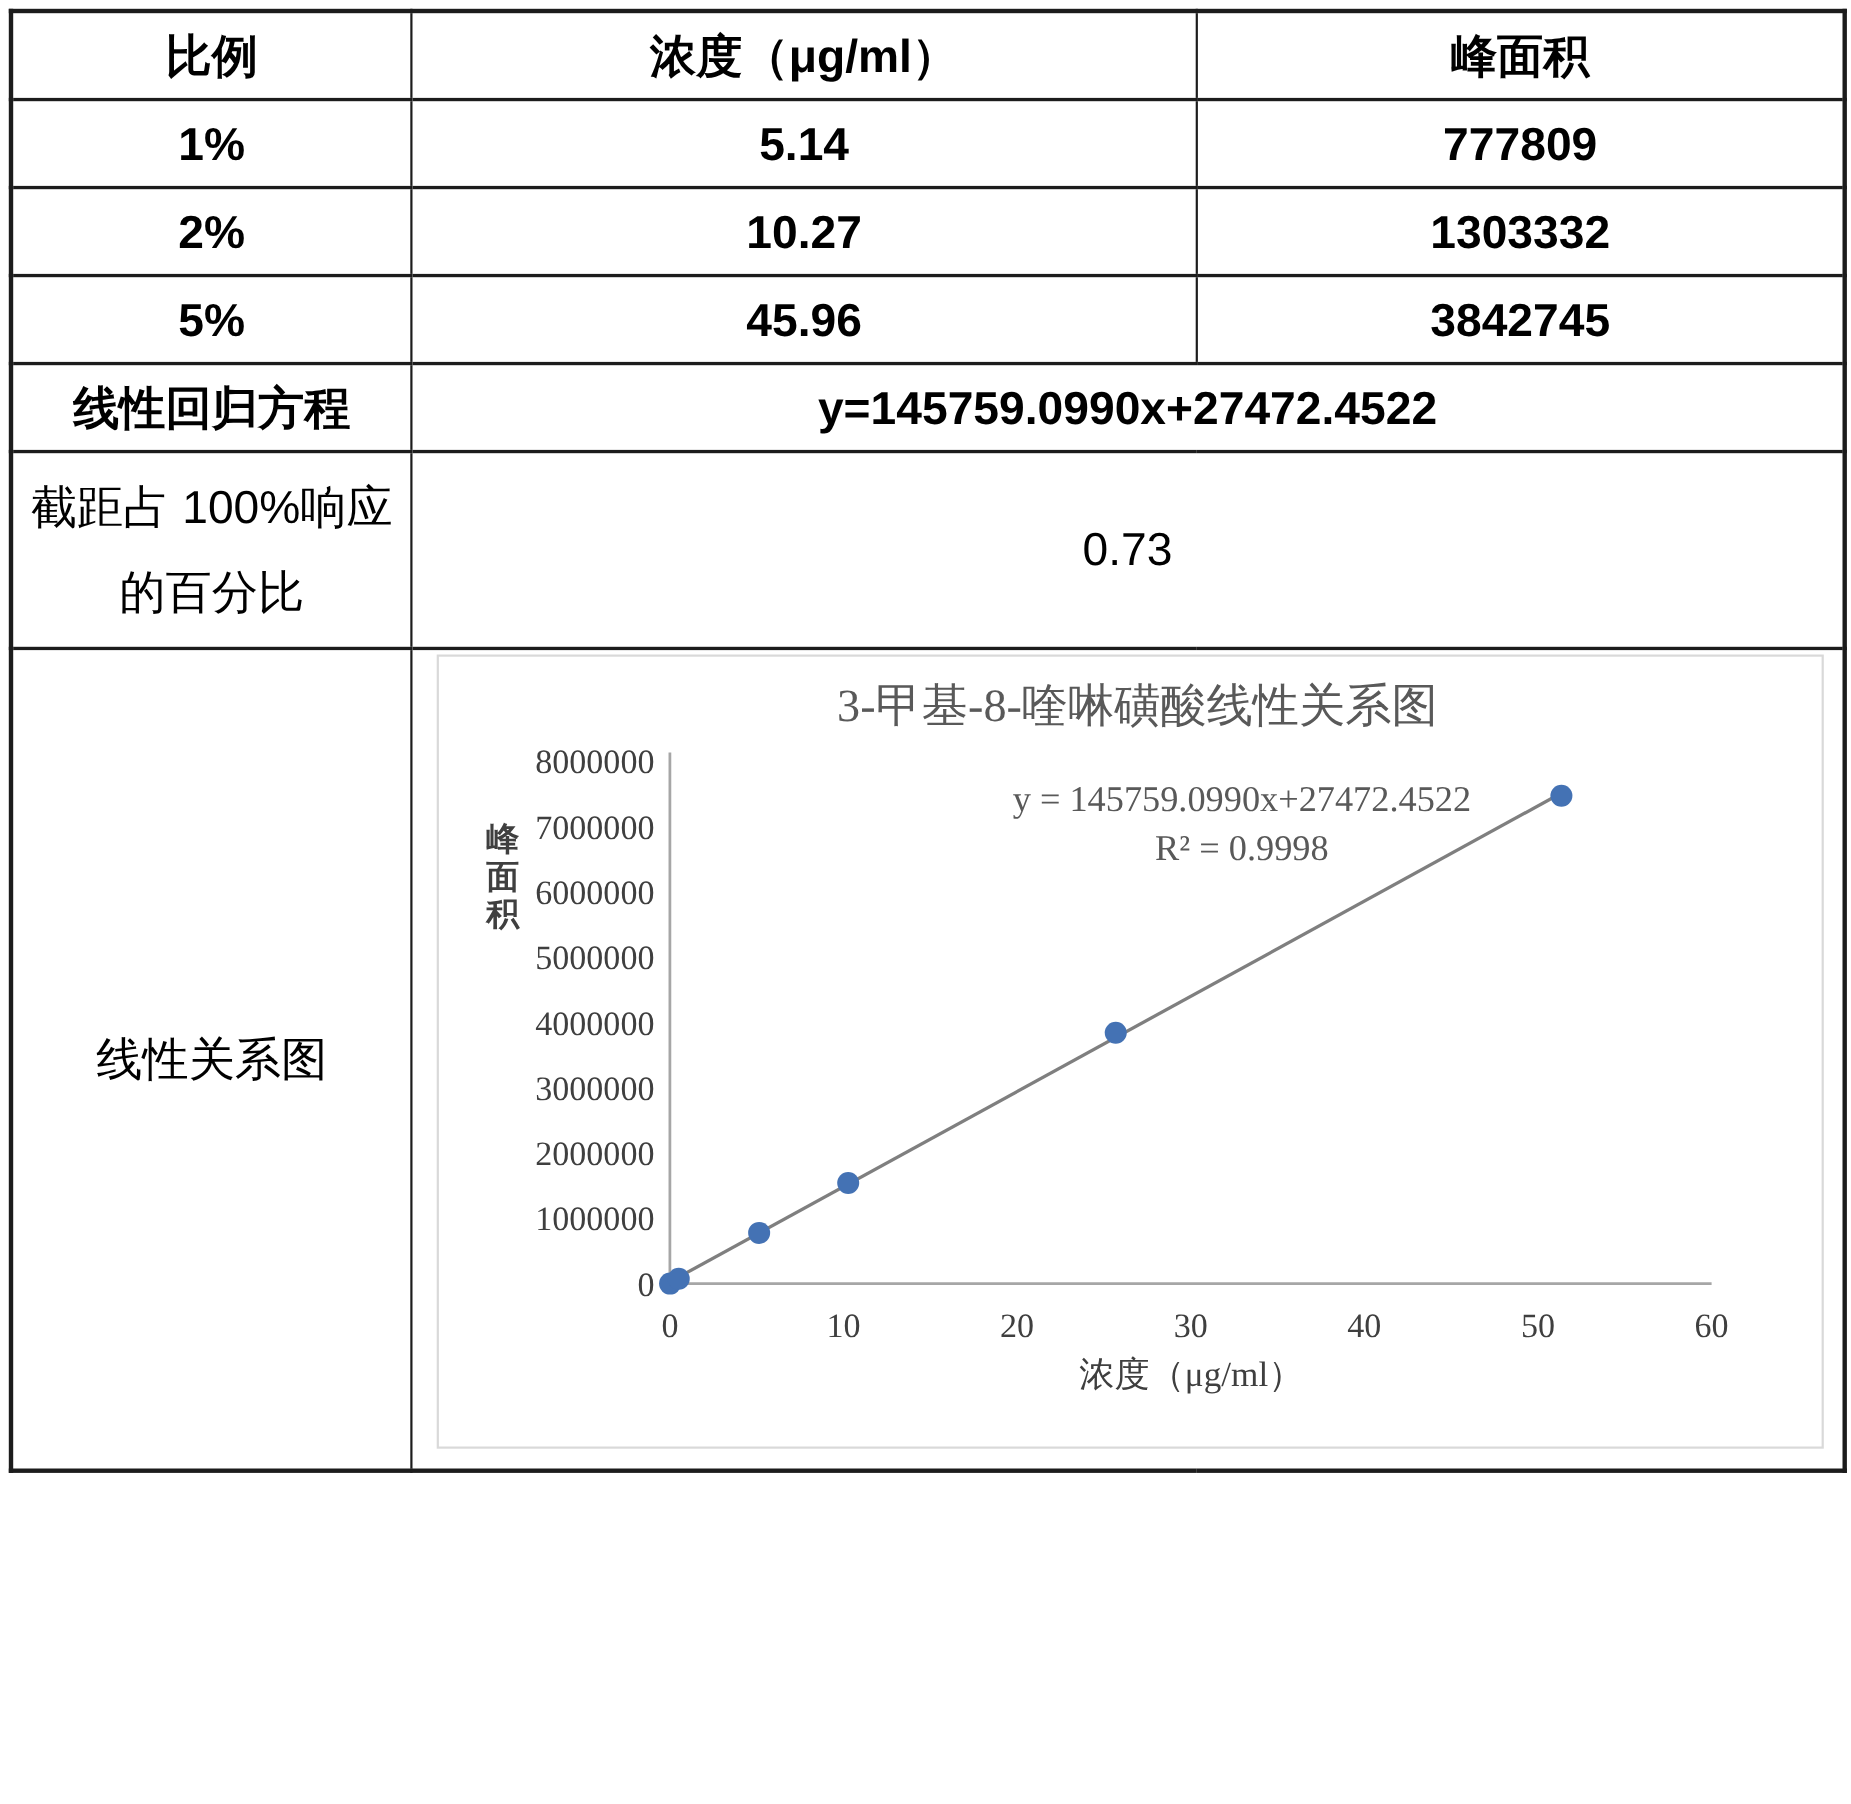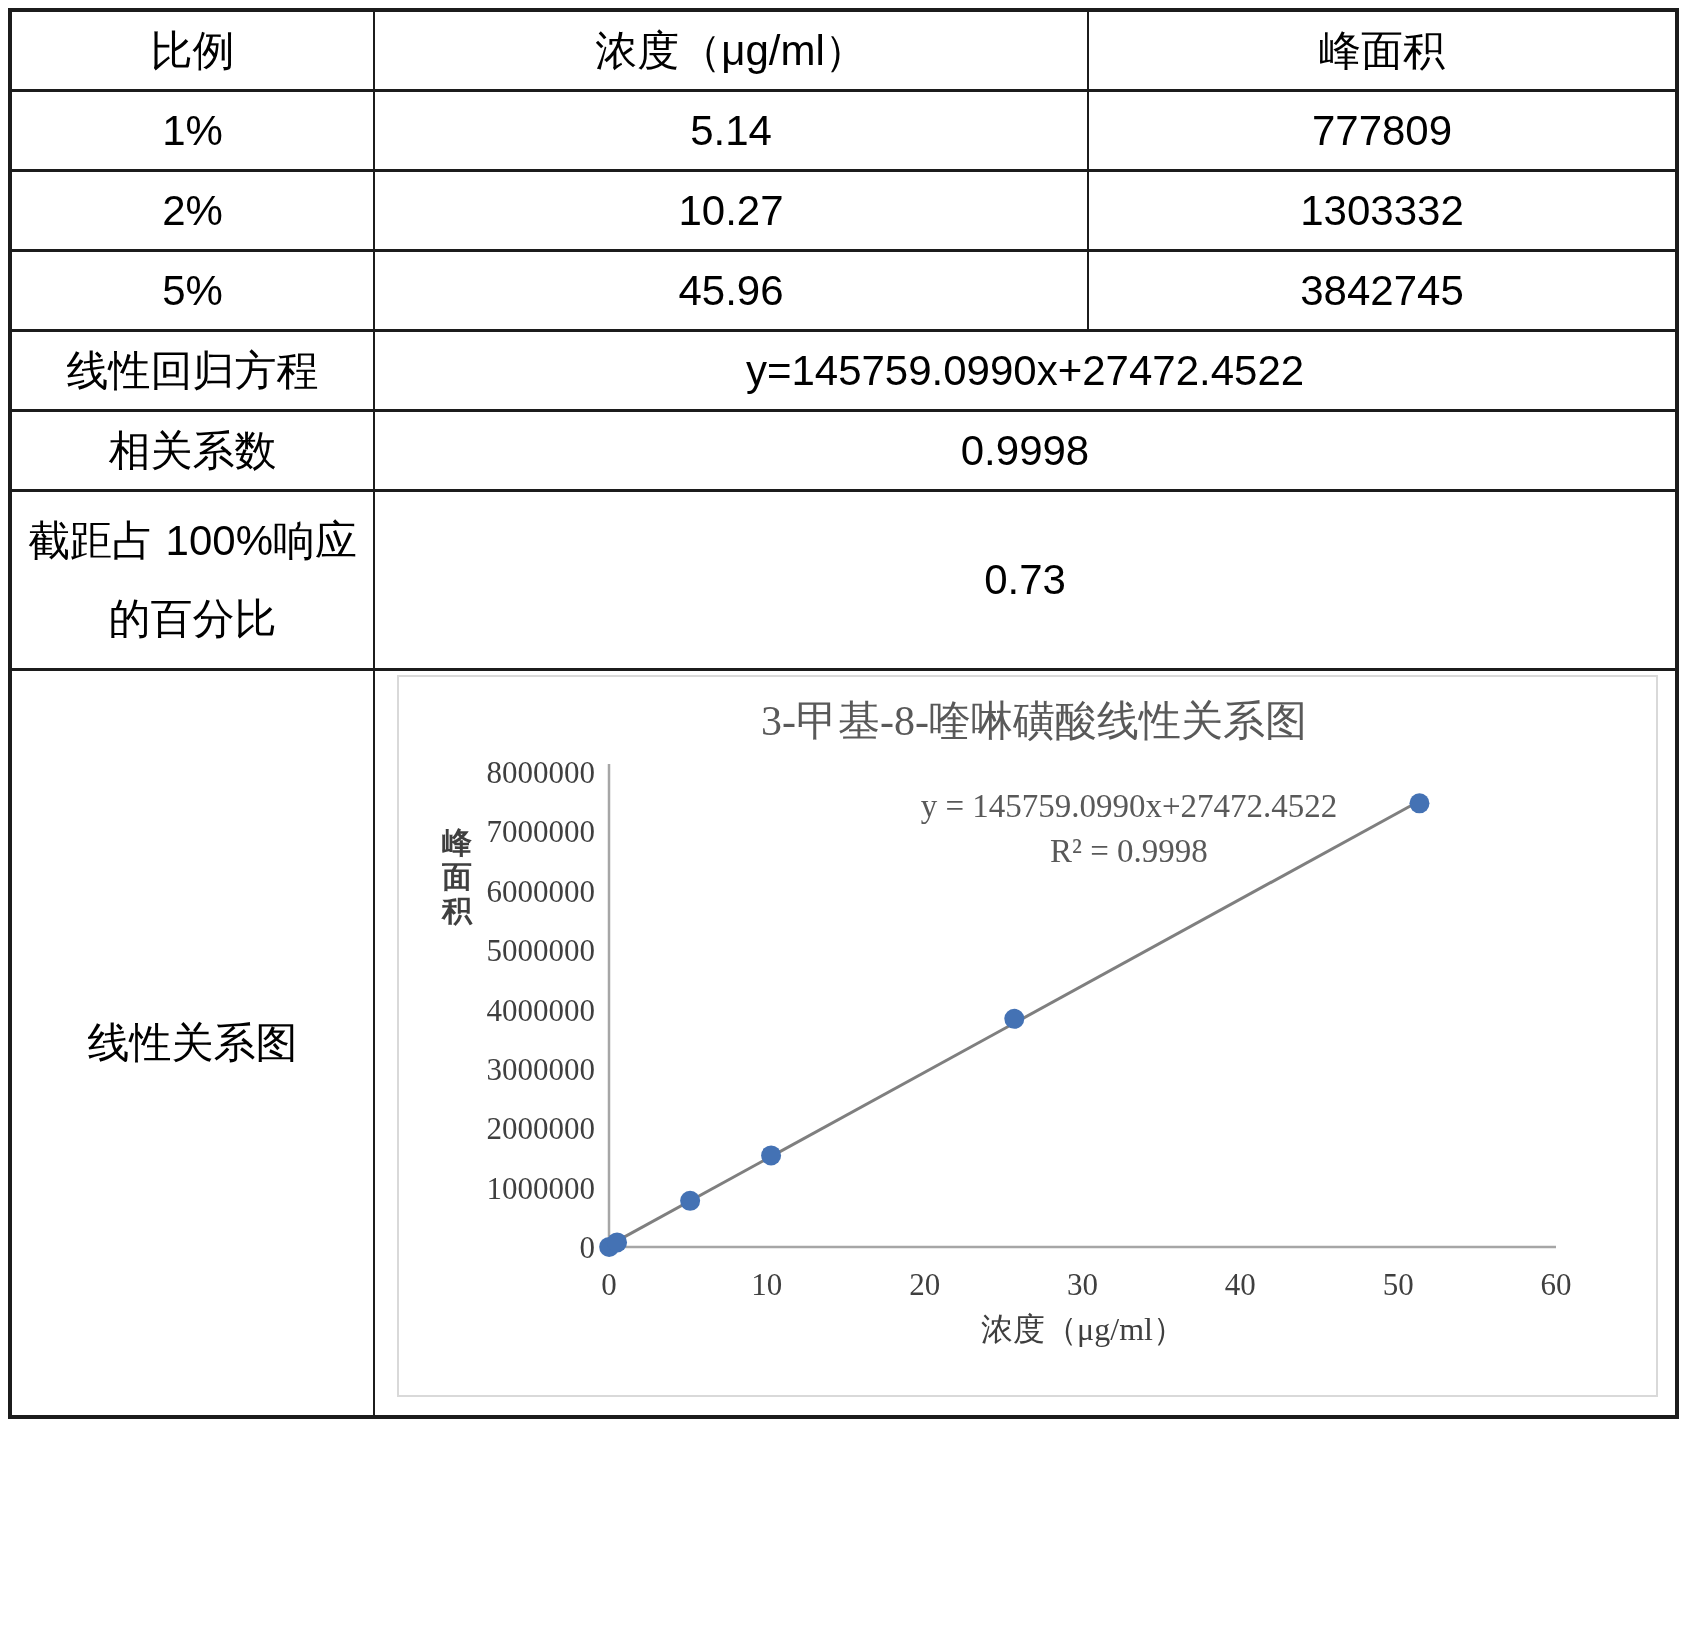--- a/index.html
+++ b/index.html
@@ -32,21 +32,21 @@
     font-size: 42px;
     padding: 0;
     overflow: hidden;
   }
   table.main {
     border: 4px solid #1c1c1c;
   }
   col.c1 { width: 364px; }
   col.c2 { width: 714px; }
   col.c3 { width: 589px; }
-  tr.r-std  td { height: 77px; }
+  tr.r-std  td { height: 77px; font-weight: bold; }
   tr.r-tall td { height: 176px; }
   tr.r-chart td { height: 744px; }
   .wrap-cell {
     display: inline-block;
     width: 330px;
     line-height: 1.85;
     text-align: center;
   }
   .chart-cell {
     position: relative;
@@ -103,24 +103,20 @@
       <td>5%</td>
       <td>45.96</td>
       <td>3842745</td>
     </tr>
 
     <tr class="r-std">
       <td>线性回归方程</td>
       <td colspan="2">y=145759.0990x+27472.4522</td>
     </tr>
 
-    <tr class="r-std">
-      <td>相关系数</td>
-      <td colspan="2">0.9998</td>
-    </tr>
 
     <tr class="r-tall">
       <td>
         <span class="wrap-cell">截距占 100%响应的百分比</span>
       </td>
       <td colspan="2">0.73</td>
     </tr>
 
     <tr class="r-chart">
       <td>线性关系图</td>

